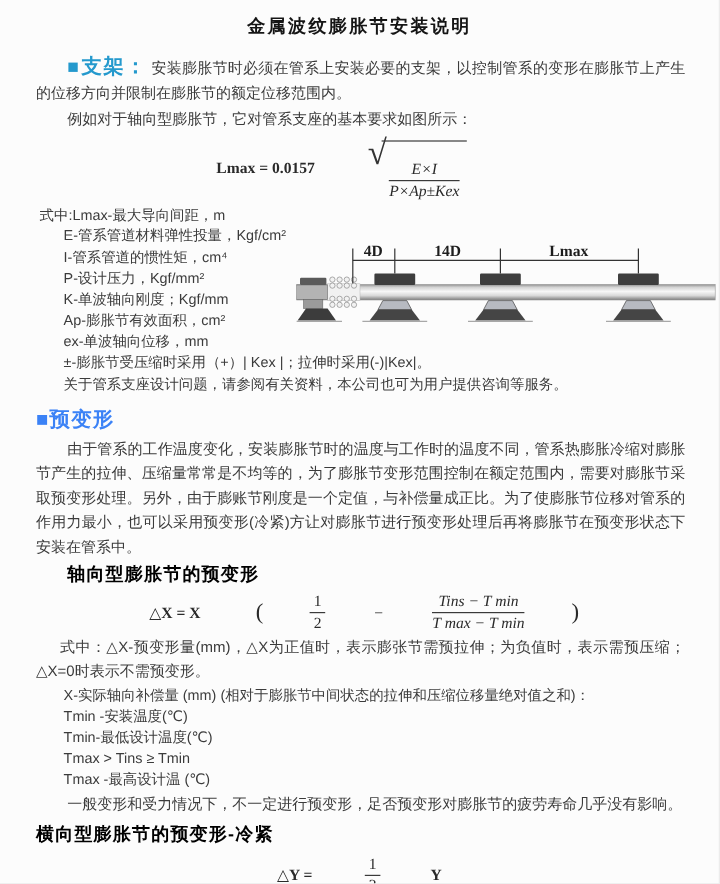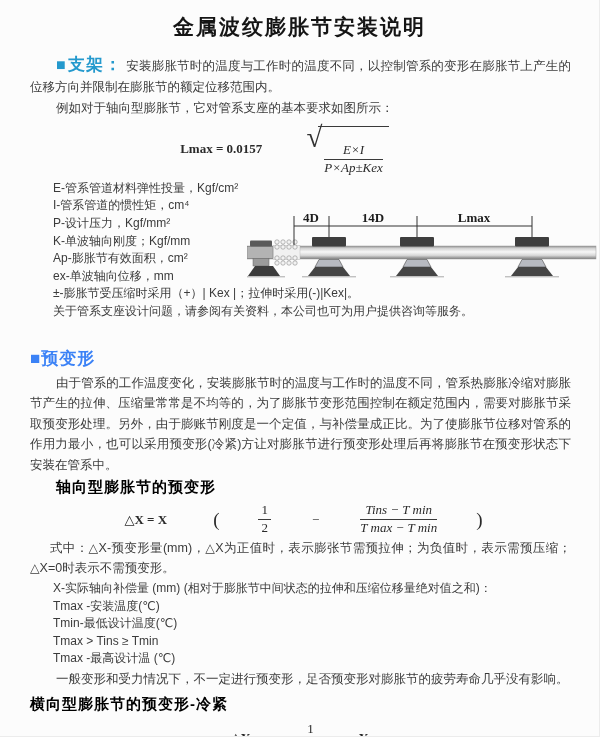--- a/index.html
+++ b/index.html
@@ -4,21 +4,21 @@
 <style>
   html,body { margin:0; padding:0; background:#ffffff; }
   .page {
     position:relative; width:600px; height:737px; box-sizing:border-box;
     background:#fcfcfc; overflow:hidden;
     border-right:1px solid #ececec; border-bottom:1px solid #ececec;
     font-family:"Liberation Sans","DejaVu Sans",sans-serif;
     color:#3b3b3b; font-size:12.5px;
   }
   .title {
-    padding-top:13px; text-align:center; font-size:21px; font-weight:700;
+    padding-top:13px; text-align:center; font-size:15px; font-weight:700;
     color:#151515; letter-spacing:2px;
   }
   .body-p { margin:0 28px 0 30px; line-height:21px; text-align:justify; }
   .indent { text-indent:26px; }
   .mt13 { margin-top:13px; }
   .sec-head { color:#2499cd; font-size:17px; font-weight:700; letter-spacing:1px; }
   .sec-head .sq { font-size:16px; margin-right:1px; }
   .sec-head-block { margin:8px 0 0 30px; color:#3b82f6; font-size:17px; font-weight:700; letter-spacing:1px; }
   .sub-head { color:#000000; font-size:15px; font-weight:700; letter-spacing:1px; }
   .sub-head.axial { margin:3px 0 0 56px; }
@@ -53,38 +53,39 @@
 
   .axial-items { margin:2px 0 0 53px; font-size:12px; line-height:17.5px; }
 </style>
 </head>
 <body>
 
 <div class="page">
 
   <div class="title">金属波纹膨胀节安装说明</div>
 
-  <p class="body-p indent mt13"><span class="sec-head"><span class="sq">■</span><span>支架：</span></span> <span>安装膨胀节时的温度与工作时的温度不同，以控制管系的变形在膨胀节上产生的位移方向并限制在膨胀节的额定位移范围内。</span></p>
+  <p class="body-p indent mt13"><span class="sec-head"><span class="sq">■</span><span>支架：</span></span> <span>安装膨胀节时必须在管系上安装必要的支架，以控制管系的变形在膨胀节上产生的位移方向并限制在膨胀节的额定位移范围内。</span></p>
 
   <p class="body-p indent">例如对于轴向型膨胀节，它对管系支座的基本要求如图所示：</p>
 
   <div class="formula-row f1">
     <span class="f-lhs">Lmax = 0.0157</span>
     <span class="sqrt">
       <span class="sqrt-sign">√</span>
       <span class="sqrt-body">
         <span class="frac ital">
           <span class="num">E×I</span>
           <span class="den">P×Ap±Kex</span>
         </span>
       </span>
     </span>
   </div>
 
   <div class="defs-wrap">
+    <div class="def-line">式中:Lmax-最大导向间距，m</div>
     <div class="def-line sub">E-管系管道材料弹性投量，Kgf/cm²</div>
     <div class="def-line sub">I-管系管道的惯性矩，cm⁴</div>
     <div class="def-line sub">P-设计压力，Kgf/mm²</div>
     <div class="def-line sub">K-单波轴向刚度；Kgf/mm</div>
     <div class="def-line sub">Ap-膨胀节有效面积，cm²</div>
     <div class="def-line sub">ex-单波轴向位移，mm</div>
     <div class="def-line sub">±-膨胀节受压缩时采用（+）| Kex |；拉伸时采用(-)|Kex|。</div>
     <div class="def-line sub">关于管系支座设计问题，请参阅有关资料，本公司也可为用户提供咨询等服务。</div>
 
     <svg class="diagram-svg" width="352" height="100" viewBox="0 0 352 100">
@@ -182,21 +183,21 @@
       <span class="num">Tins − T min</span>
       <span class="den">T max − T min</span>
     </span>
     <span class="paren">)</span>
   </div>
 
   <p class="body-p" style="text-indent:20px; line-height:20px;">式中：△X-预变形量(mm)，△X为正值时，表示膨张节需预拉伸；为负值时，表示需预压缩；△X=0时表示不需预变形。</p>
 
   <div class="axial-items">
     <div>X-实际轴向补偿量 (mm) (相对于膨胀节中间状态的拉伸和压缩位移量绝对值之和)：</div>
-    <div>Tmax -安装温度(℃)</div>
+    <div>Tmin -安装温度(℃)</div>
     <div>Tmin-最低设计温度(℃)</div>
     <div>Tmax &gt; Tins ≥ Tmin</div>
     <div>Tmax -最高设计温 (℃)</div>
   </div>
 
   <p class="body-p indent" style="line-height:20px; margin-top:1px;">一般变形和受力情况下，不一定进行预变形，足否预变形对膨胀节的疲劳寿命几乎没有影响。</p>
 
   <div class="sub-head lateral">横向型膨胀节的预变形-冷紧</div>
 
   <div class="formula-row f3">

